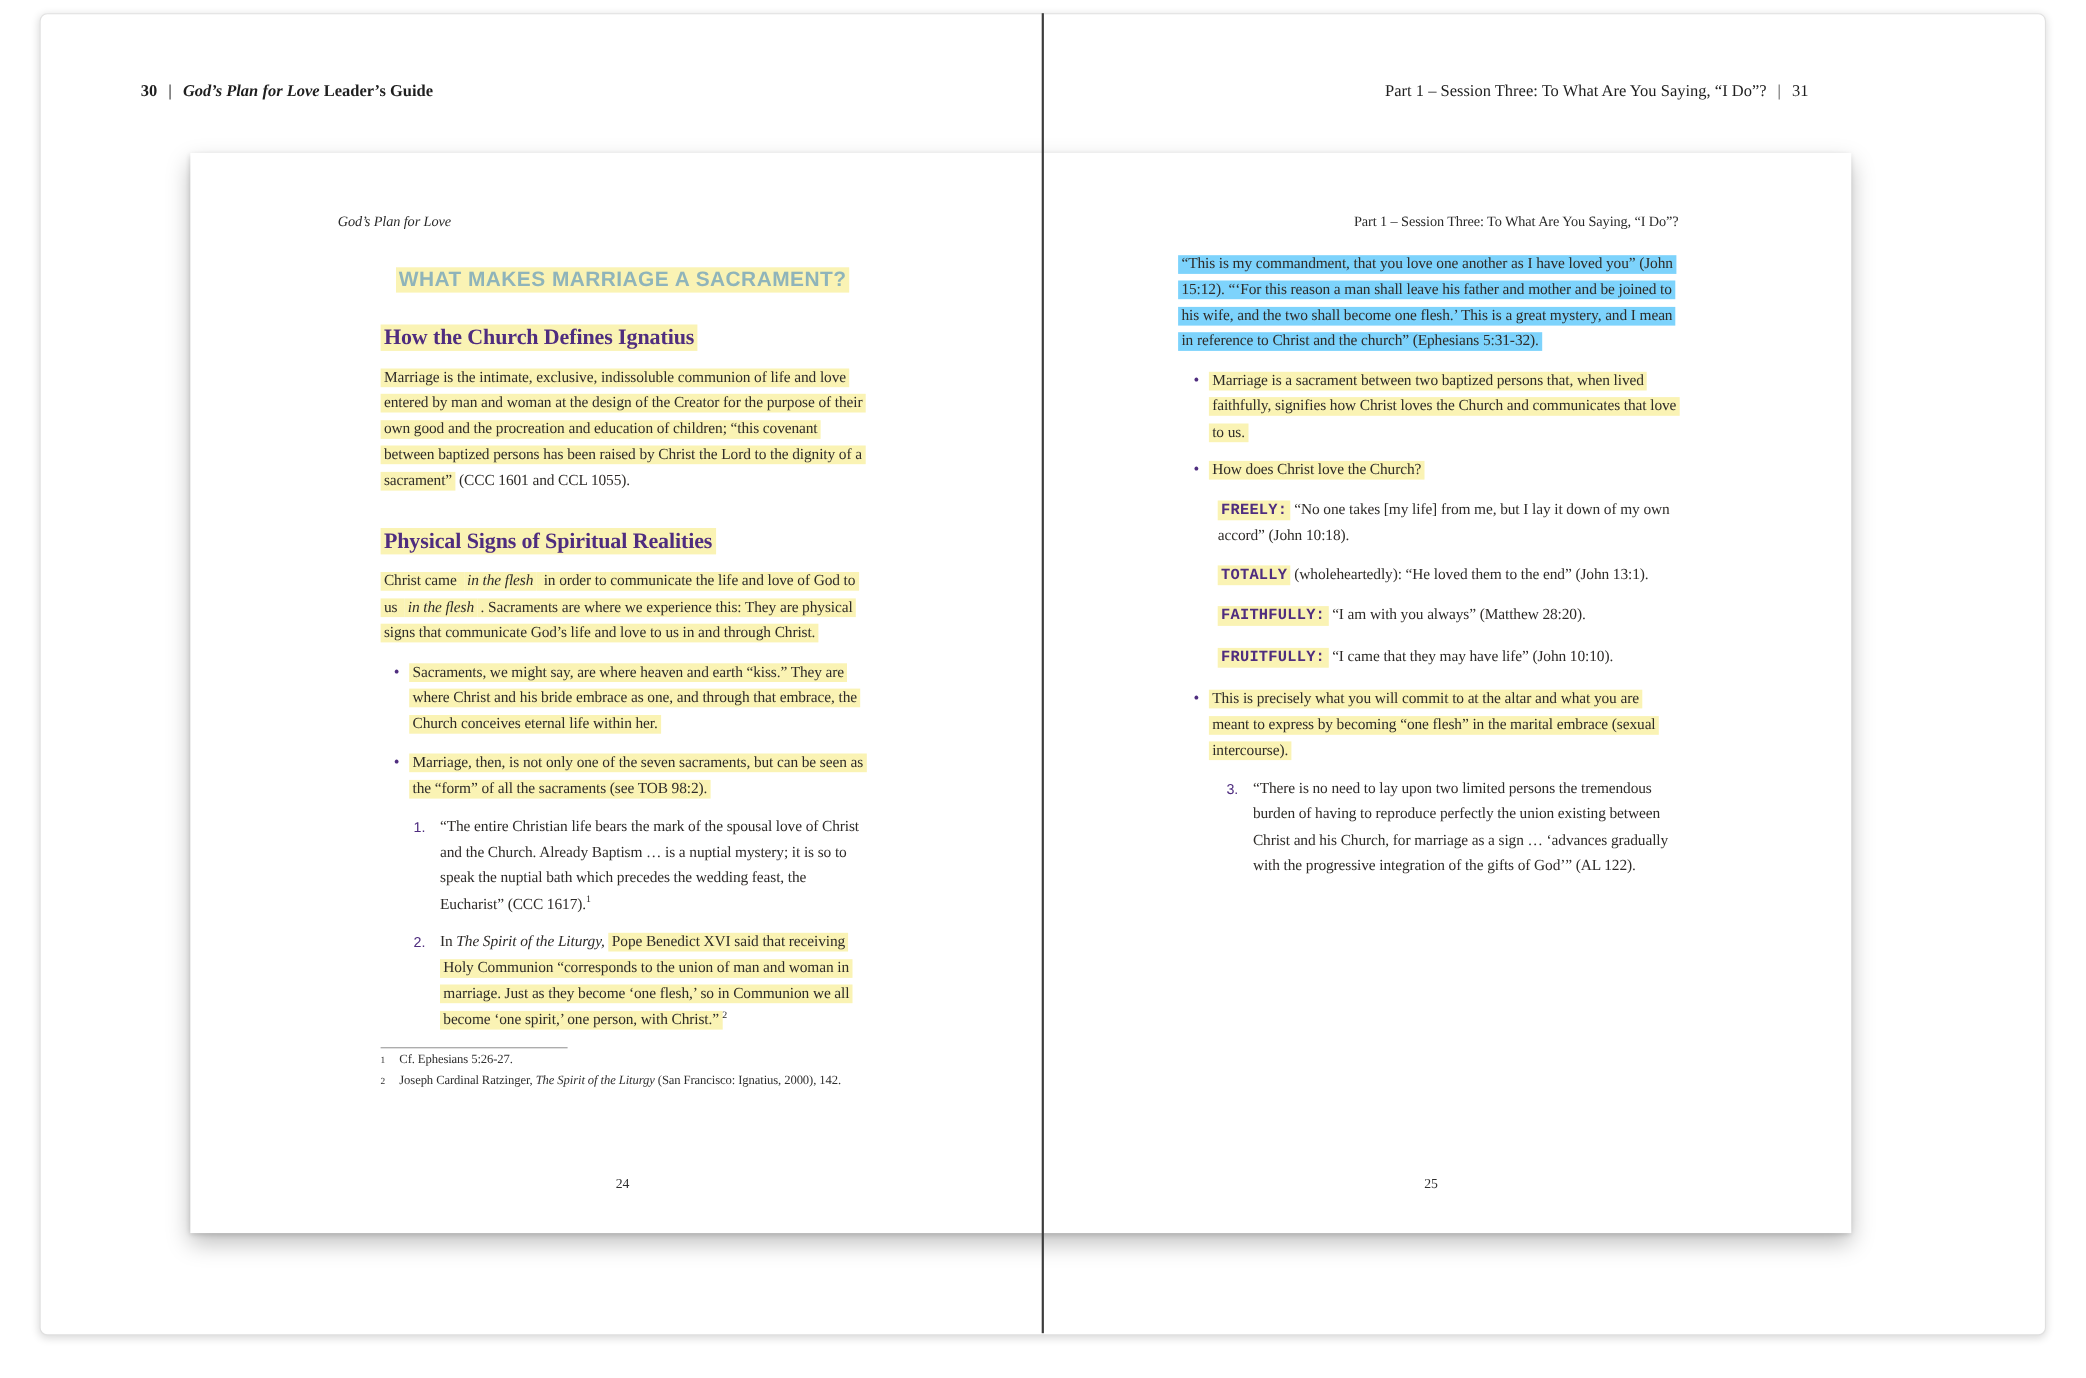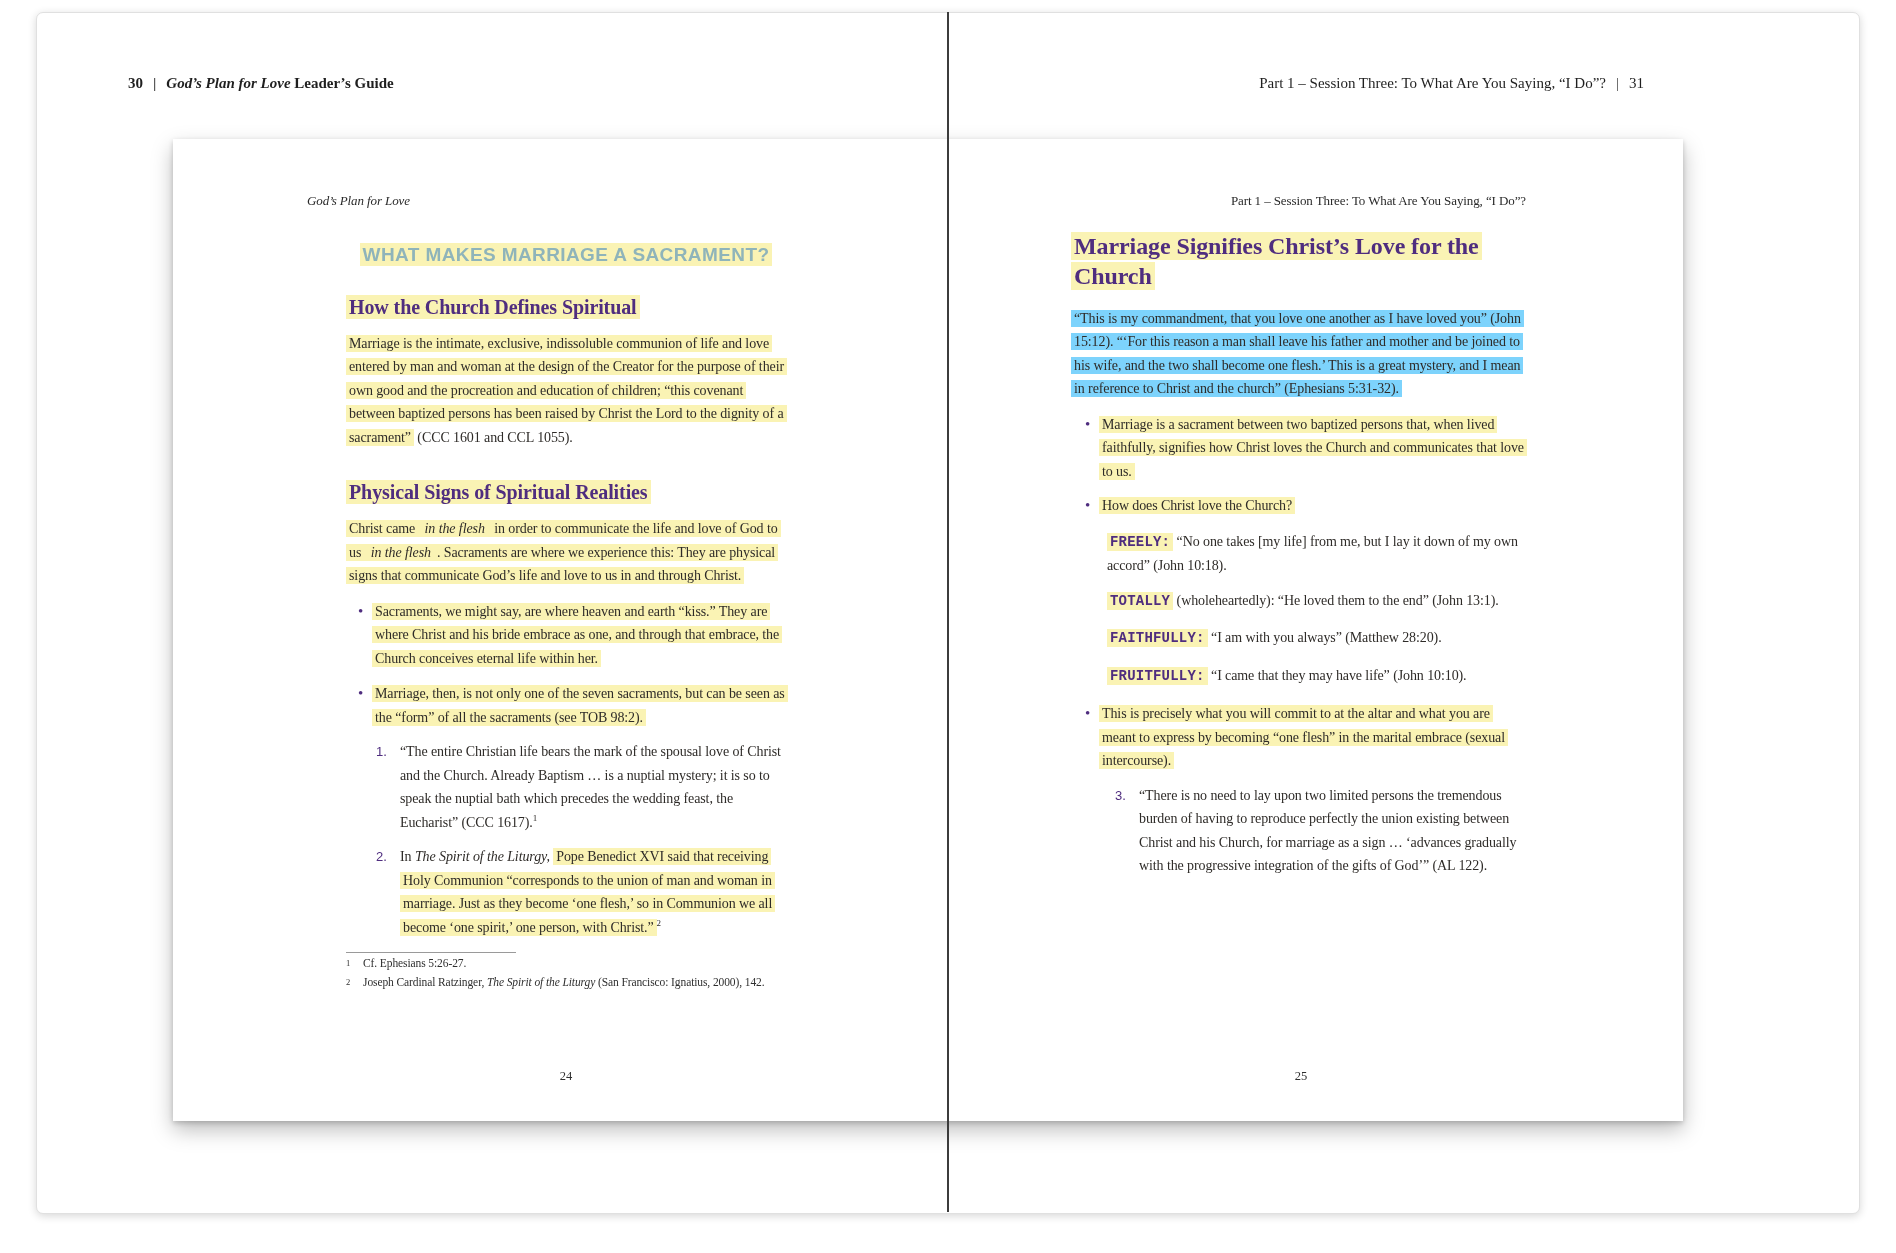--- a/index.html
+++ b/index.html
@@ -84,21 +84,21 @@
   <div class="inner-card">
 
     <div class="pg pg-left body-text">
 
       <div class="pg-runhead">God’s Plan for Love</div>
 
       <div class="seg">
         <div><span class="hl-y">WHAT MAKES MARRIAGE A SACRAMENT?</span></div>
       </div>
 
-      <div class="h-sec"><span class="hl-y">How the Church Defines Spiritual</span></div>
+      <div class="h-sec"><span class="hl-y">How the Church Defines Ignatius</span></div>
 
       <div class="para"><span class="hl-y">Marriage is the intimate, exclusive, indissoluble communion of life and love entered by man and woman at the design of the Creator for the purpose of their own good and the procreation and education of children; “this covenant between baptized persons has been raised by Christ the Lord to the dignity of a sacrament”</span><span> (CCC 1601 and CCL 1055).</span></div>
 
       <div class="h-sec" style="margin-top:30px;"><span class="hl-y">Physical Signs of Spiritual Realities</span></div>
 
       <div class="para"><span class="hl-y">Christ came </span><span class="hl-y it">in the flesh</span><span class="hl-y"> in order to communicate the life and love of God to us </span><span class="hl-y it">in the flesh</span><span class="hl-y">. Sacraments are where we experience this: They are physical signs that communicate God’s life and love to us in and through Christ.</span></div>
 
       <div class="blist">
         <span class="dot">•</span>
         <div><span class="hl-y">Sacraments, we might say, are where heaven and earth “kiss.” They are where Christ and his bride embrace as one, and through that embrace, the Church conceives eternal life within her.</span></div>
@@ -129,21 +129,20 @@
         <span class="fnum">2</span>
         <div class="ftext"><span>Joseph Cardinal Ratzinger, </span><span class="it">The Spirit of the Liturgy</span><span> (San Francisco: Ignatius, 2000), 142.</span></div>
       </div>
 
     </div>
 
     <div class="pg pg-right body-text">
 
       <div class="pg-runhead">Part 1 – Session Three: To What Are You Saying, “I Do”?</div>
 
-      <div class="h-title"><span class="hl-y">Marriage Signifies Christ’s Love for the Church</span></div>
 
       <div class="para" style="margin-top:16px;"><span class="hl-b">“This is my commandment, that you love one another as I have loved you” (John 15:12). “‘For this reason a man shall leave his father and mother and be joined to his wife, and the two shall become one flesh.’ This is a great mystery, and I mean in reference to Christ and the church” (Ephesians 5:31-32).</span></div>
 
       <div class="blist">
         <span class="dot">•</span>
         <div><span class="hl-y">Marriage is a sacrament between two baptized persons that, when lived faithfully, signifies how Christ loves the Church and communicates that love to us.</span></div>
       </div>
 
       <div class="blist" style="margin-top:11px;">
         <span class="dot">•</span>

